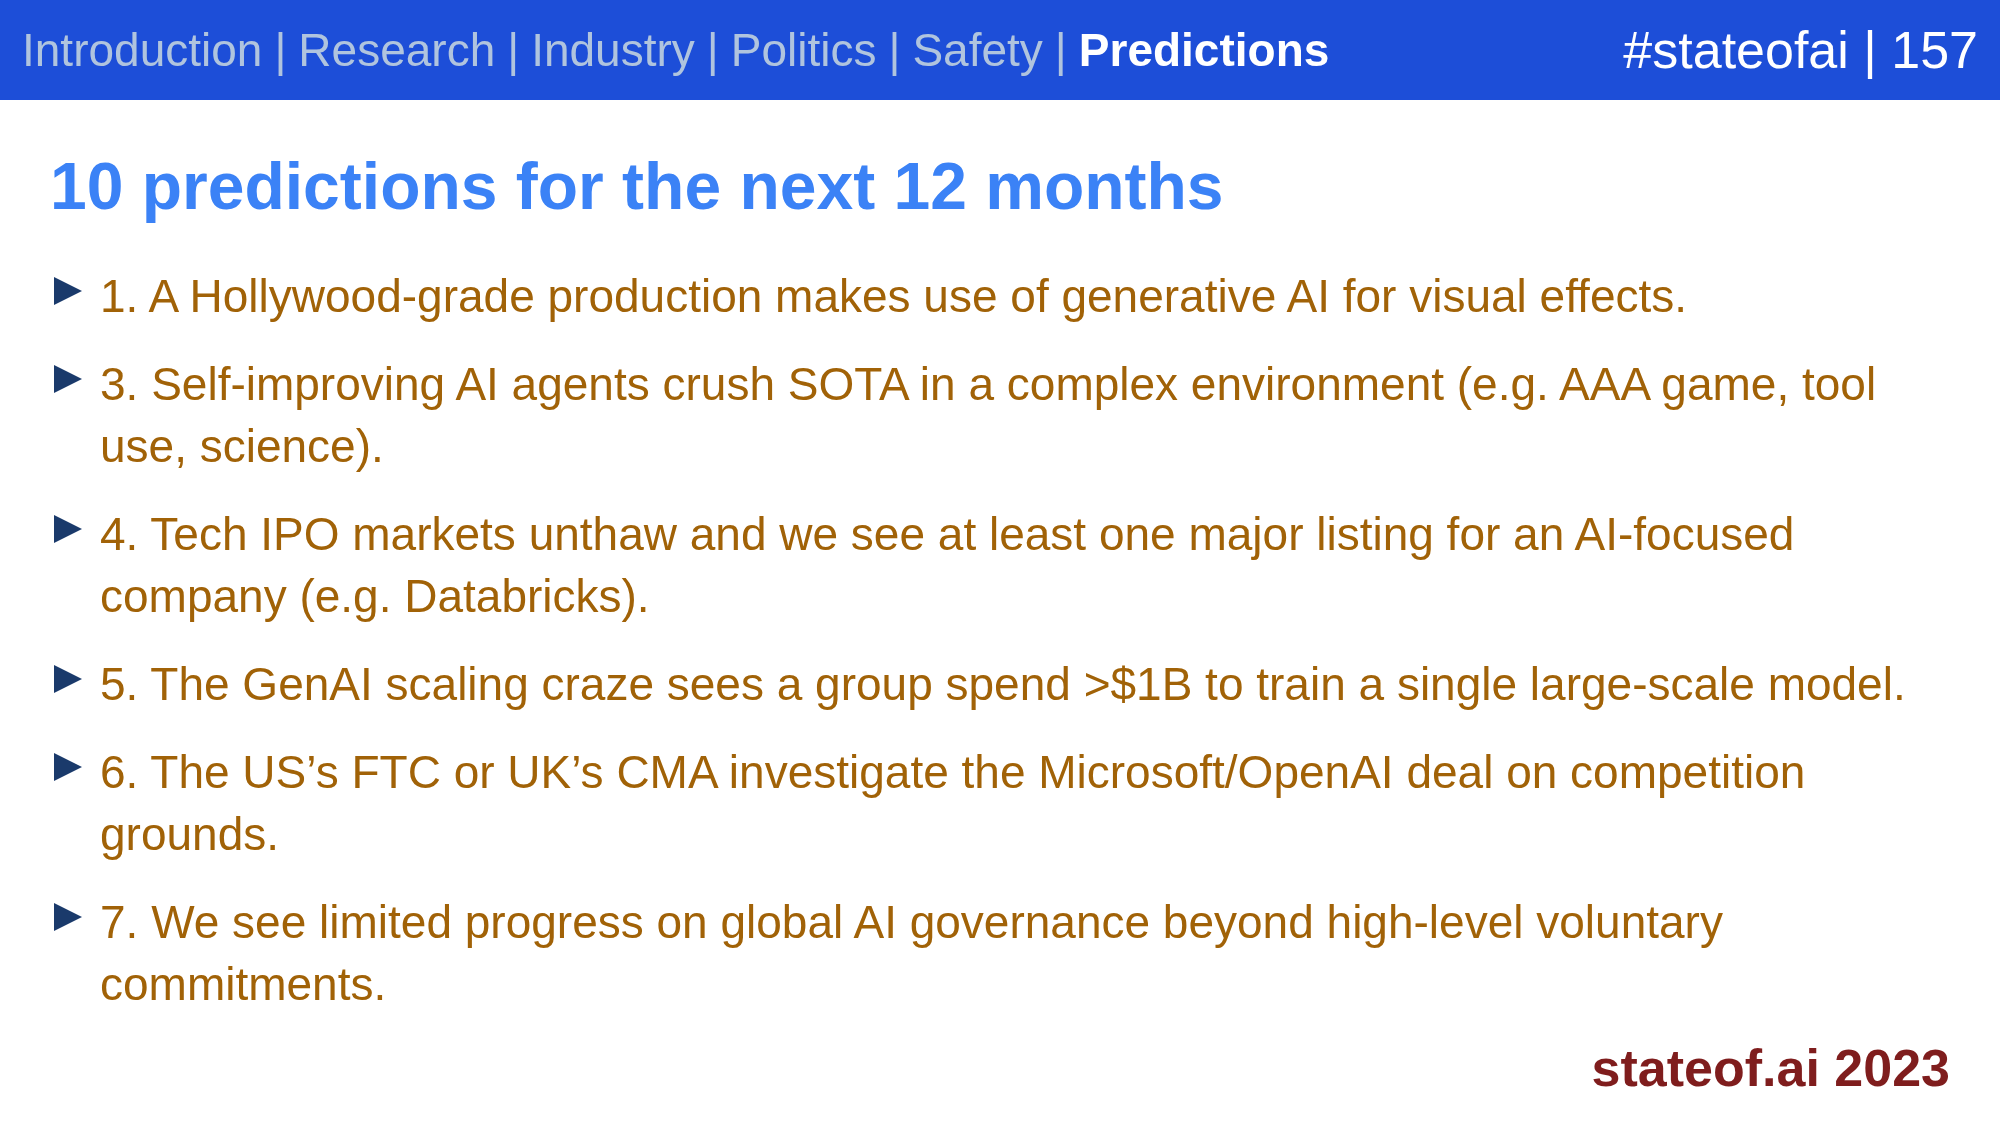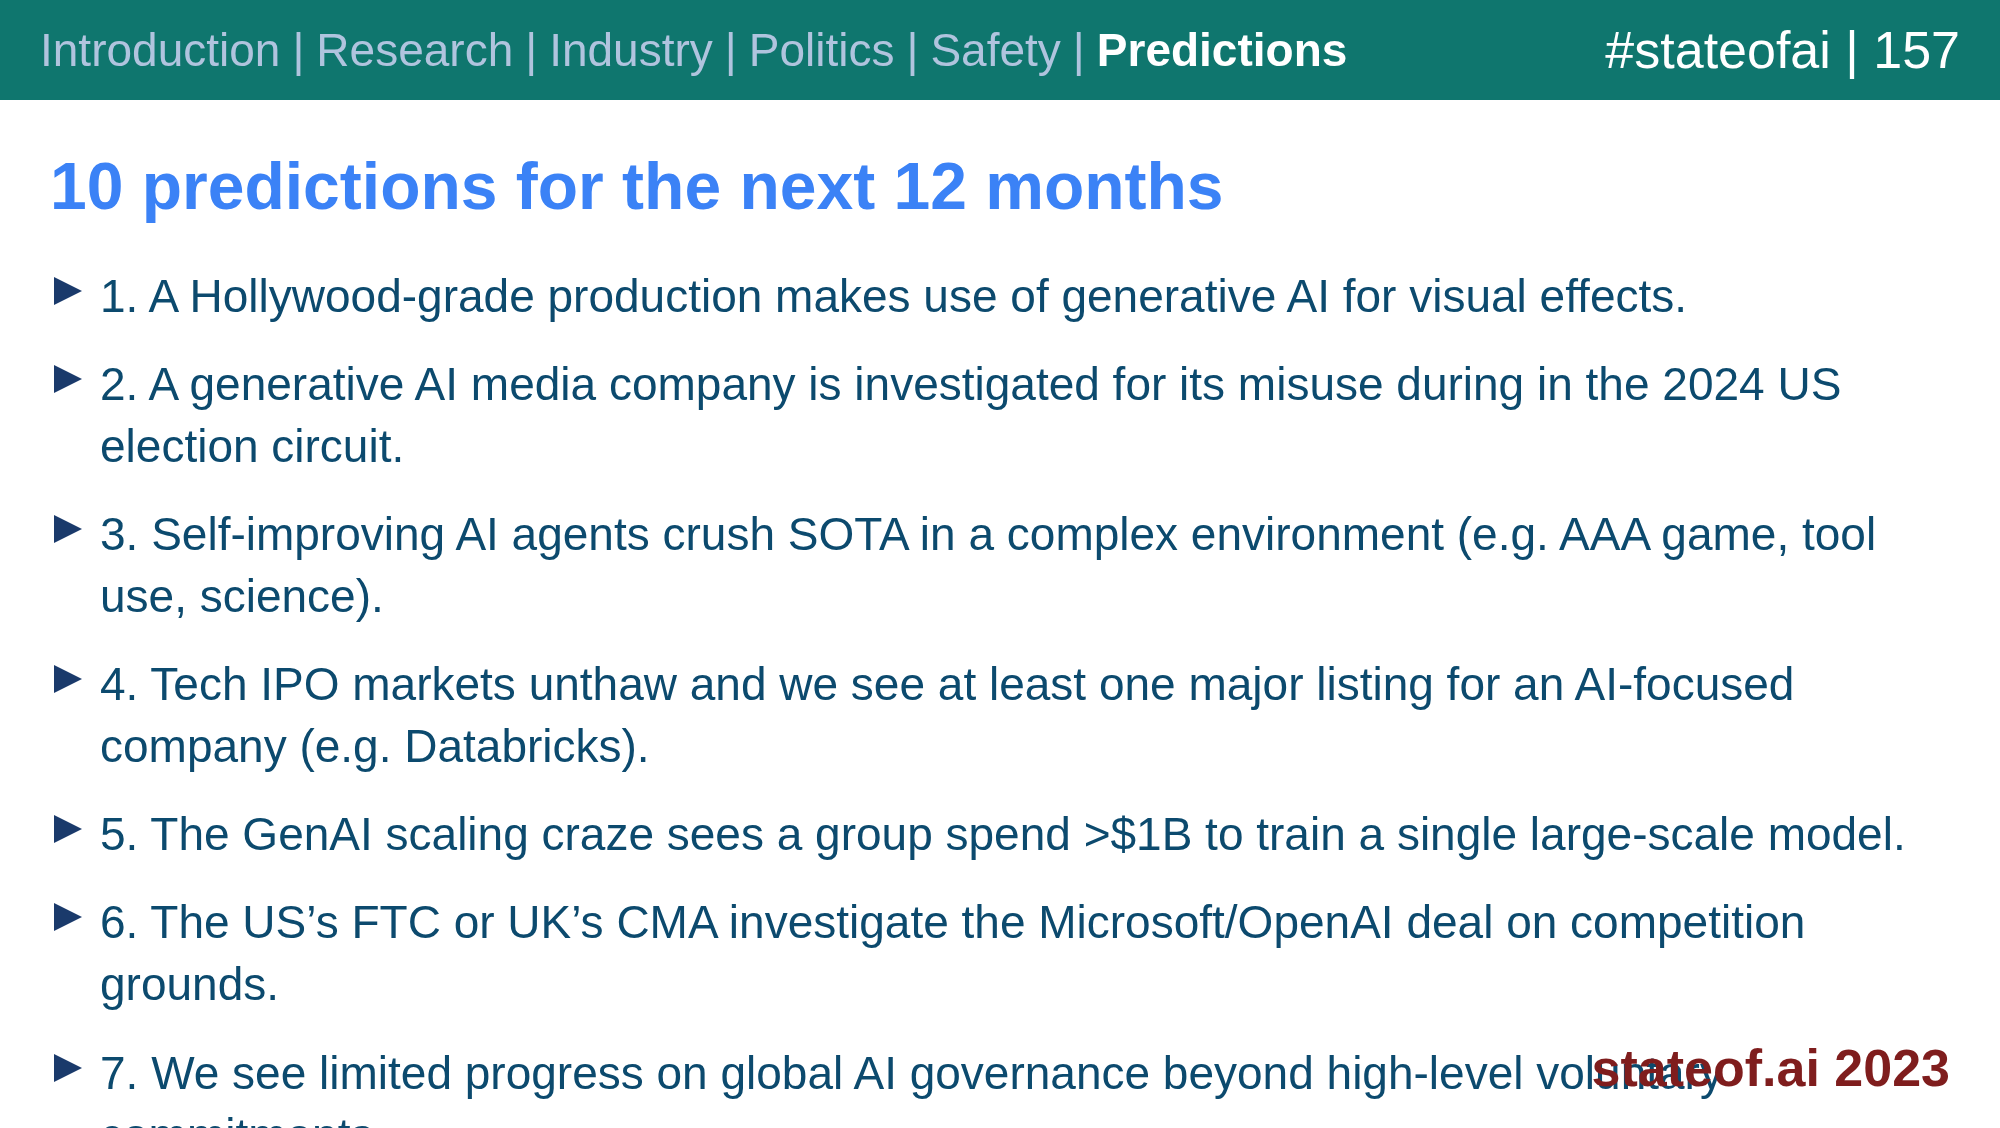--- a/index.html
+++ b/index.html
@@ -12,23 +12,23 @@
       width: 2000px;
       height: 1128px;
       background-color: #ffffff;
       font-family: 'Arial', sans-serif;
       overflow: hidden;
       position: relative;
     }
 
     
     #header {
-      background-color: #0f766e;
+      background-color: #1d4ed8;
       width: 100%;
-      padding: 18px 40px;
+      padding: 18px 22px;
       display: flex;
       justify-content: space-between;
       align-items: center;
       min-height: 100px;
     }
 
     #header-nav {
       display: flex;
       align-items: center;
       gap: 0;
@@ -91,21 +91,21 @@
       margin-right: 14px;
     }
 
     .arrow-icon svg {
       width: 36px;
       height: 36px;
     }
 
     .prediction-text-wrap {
       font-size: 46px;
-      color: #0c4a6e;
+      color: #a16207;
       font-weight: 400;
       line-height: 1.35;
       flex: 1;
     }
 
     
     #footer {
       position: absolute;
       bottom: 30px;
       right: 50px;
@@ -142,26 +142,20 @@
   <div class="prediction-item">
         <div class="arrow-icon"><svg viewBox="0 0 36 36" xmlns="http://www.w3.org/2000/svg">
       <polygon points="4,4 32,18 4,32" fill="#1a3a6b"></polygon>
     </svg></div>
         <div class="prediction-text-wrap">1. A Hollywood-grade production makes use of generative AI for visual effects.</div>
       </div>
       <div class="prediction-item">
         <div class="arrow-icon"><svg viewBox="0 0 36 36" xmlns="http://www.w3.org/2000/svg">
       <polygon points="4,4 32,18 4,32" fill="#1a3a6b"></polygon>
     </svg></div>
-        <div class="prediction-text-wrap">2. A generative AI media company is investigated for its misuse during in the 2024 US election circuit.</div>
-      </div>
-      <div class="prediction-item">
-        <div class="arrow-icon"><svg viewBox="0 0 36 36" xmlns="http://www.w3.org/2000/svg">
-      <polygon points="4,4 32,18 4,32" fill="#1a3a6b"></polygon>
-    </svg></div>
         <div class="prediction-text-wrap">3. Self-improving AI agents crush SOTA in a complex environment (e.g. AAA game, tool use, science).</div>
       </div>
       <div class="prediction-item">
         <div class="arrow-icon"><svg viewBox="0 0 36 36" xmlns="http://www.w3.org/2000/svg">
       <polygon points="4,4 32,18 4,32" fill="#1a3a6b"></polygon>
     </svg></div>
         <div class="prediction-text-wrap">4. Tech IPO markets unthaw and we see at least one major listing for an AI-focused company (e.g. Databricks).</div>
       </div>
       <div class="prediction-item">
         <div class="arrow-icon"><svg viewBox="0 0 36 36" xmlns="http://www.w3.org/2000/svg">

